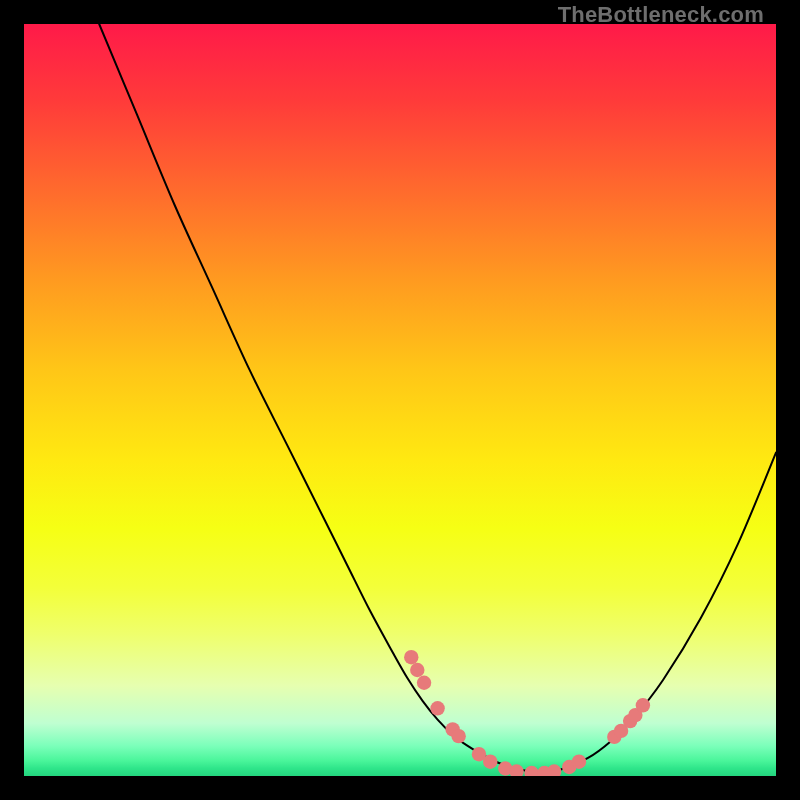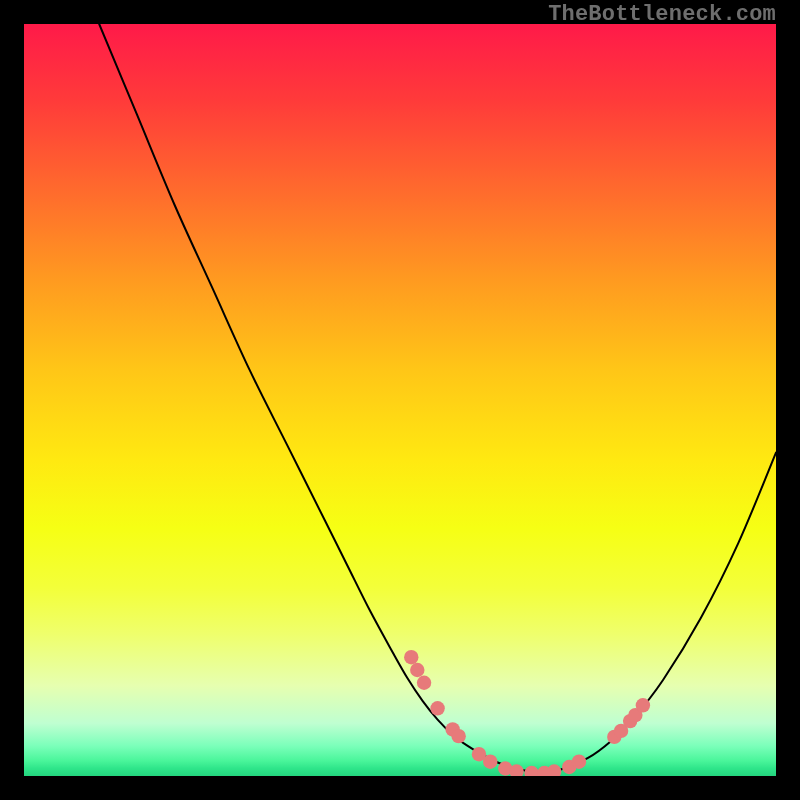--- a/index.html
+++ b/index.html
@@ -48,22 +48,22 @@
   }
   .curve-svg, .dots-svg {
     position: absolute;
     inset: 0;
     width: 100%;
     height: 100%;
   }
   .watermark {
     position: absolute;
     top: 2px;
-    right: 24px;
-    font-family: Liberation Mono, monospace;
+    right: 36px;
+    font-family: Liberation Sans, sans-serif;
     font-size: 22px;
     font-weight: 600;
     color: #6e6e6e;
     letter-spacing: 0.2px;
   }
 </style>
 </head>
 <body>
 
 <div class="canvas">

